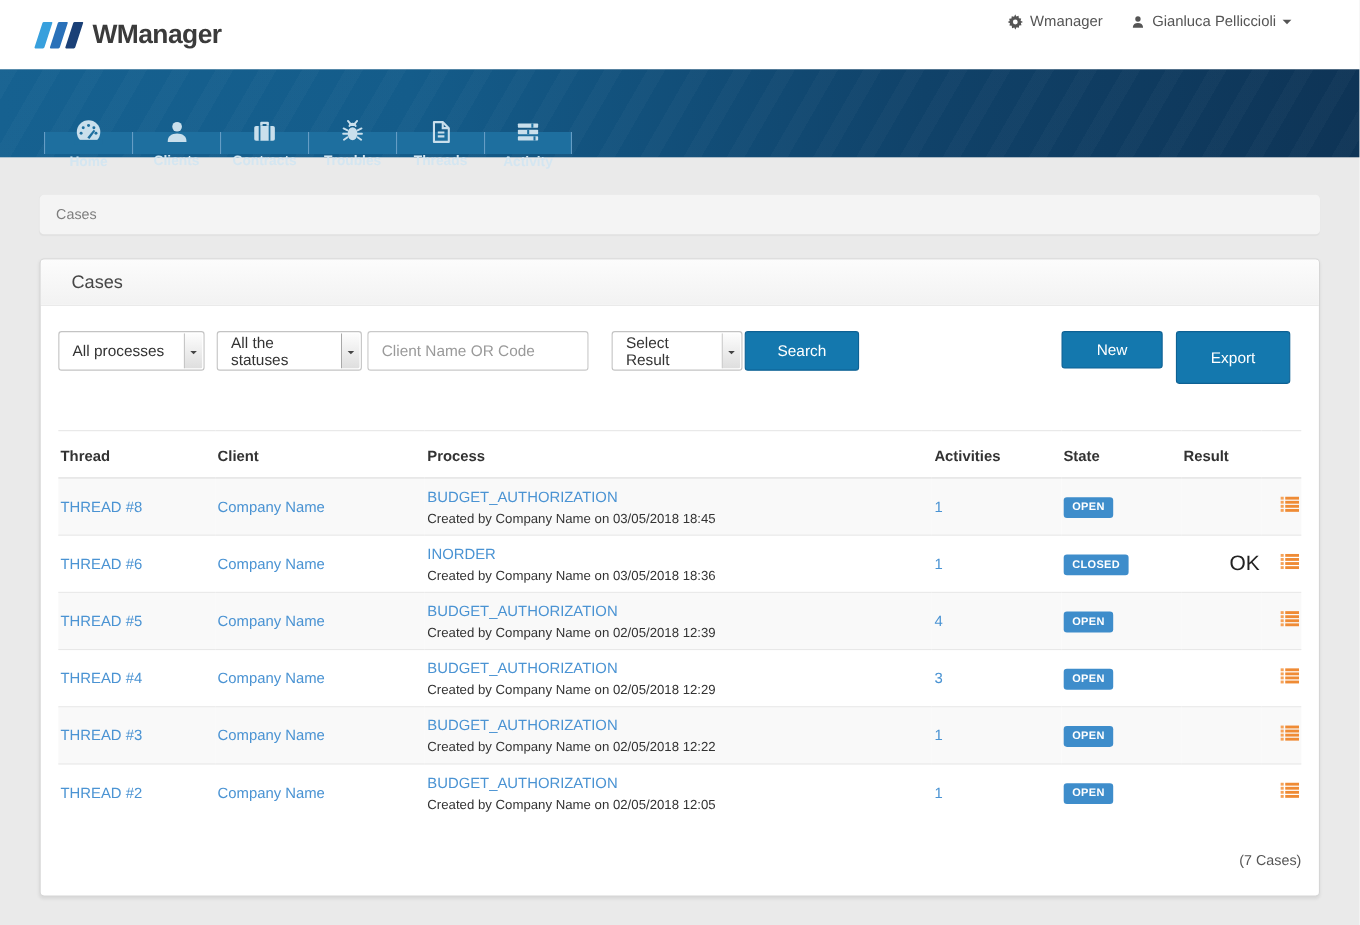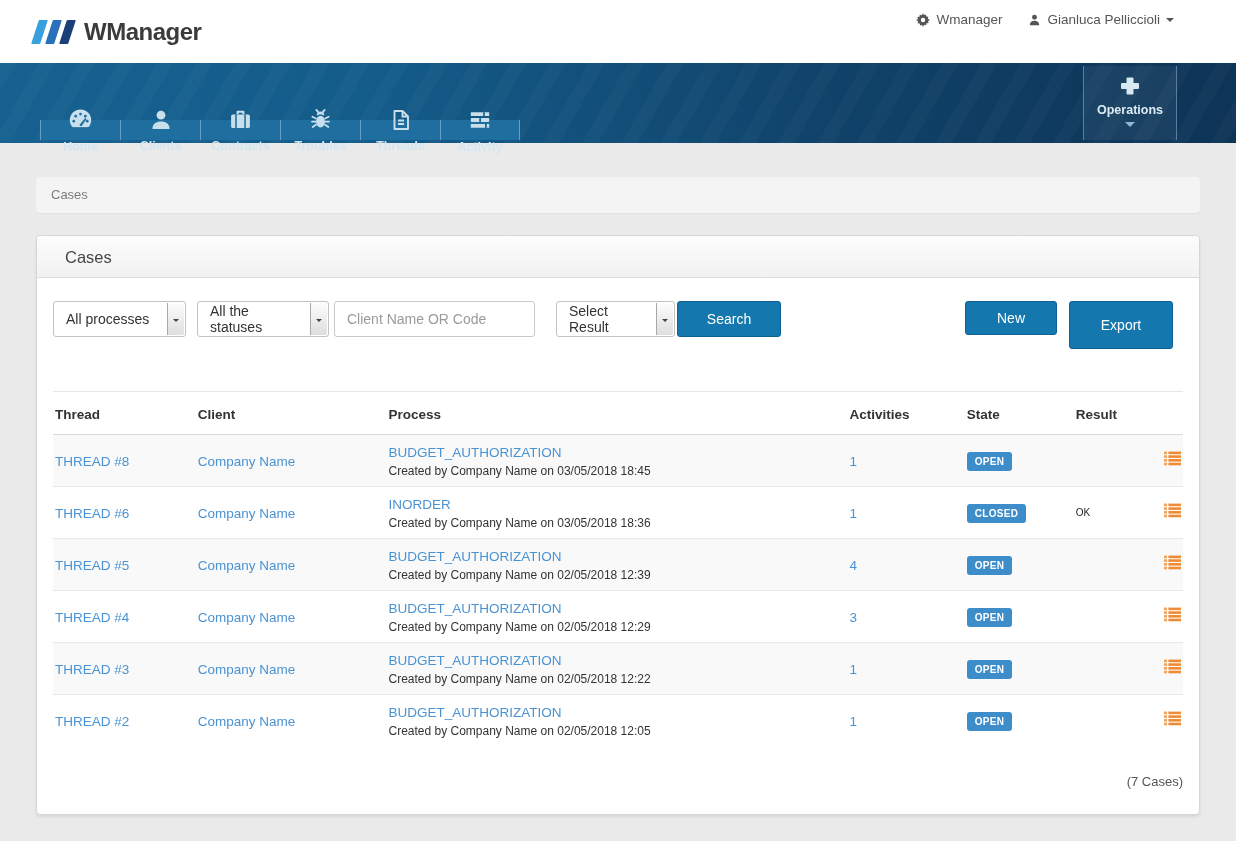--- a/index.html
+++ b/index.html
@@ -75,21 +75,21 @@
   col.c-activities{width:115px;} col.c-state{width:107px;} col.c-result{width:72px;} col.c-act{width:35px;}
   th { text-align:left; font-size:13.5px; color:#333; padding:15px 2px 12px 2px;
     border-top:1px solid #e7e7e7; border-bottom:1px solid #dadada; }
   td { padding:8px 2px; border-top:1px solid #e8e8e8; vertical-align:middle; height:48px; }
   tr.striped td { background:#f9f9f9; }
   tr:first-child td { border-top:none; }
   a.lnk { color:#4a93d3; text-decoration:none; font-size:13.5px; cursor:pointer; }
   .sub { font-size:12px; color:#333; margin-top:3px; }
   .badge { display:inline-block; background:#3e8dcb; color:#fff; font-size:10px; font-weight:bold;
     letter-spacing:0.3px; padding:4px 8px; border-radius:3px; }
-  td.res { font-size:10px; color:#222; }
+  td.res { font-size:19px; color:#222;text-align:right; }
   td.act { text-align:right; }
   .list-ic { cursor:pointer; display:inline-block; }
   .count { text-align:right; font-size:13px; color:#555; margin-top:28px; }
 </style>
 </head>
 <body>
 
 <header class="top-header">
   <div class="logo">
     <span class="logo-bars">
@@ -188,29 +188,20 @@
             <rect x="3.5" y="10.2" width="17" height="3.6" rx="0.6"></rect>
             <rect x="3.5" y="15.6" width="17" height="3.6" rx="0.6"></rect>
             <rect x="14.8" y="4.8" width="1.7" height="3.6" fill="var(--tabbg)"></rect>
             <rect x="11.3" y="10.2" width="1.7" height="3.6" fill="var(--tabbg)"></rect>
             <rect x="16.6" y="15.6" width="1.7" height="3.6" fill="var(--tabbg)"></rect>
           </svg>
         </span>
         <span class="tab-label">Activity</span>
       </div>
     </div>
-  <div class="op-tab">
-    <span class="tab-icon">
-      <svg width="24" height="24" viewBox="0 0 24 24" fill="currentColor">
-          <path d="M9.5 3.5h5a1 1 0 0 1 1 1V9h4.5a1 1 0 0 1 1 1v4a1 1 0 0 1-1 1H15.5v4.5a1 1 0 0 1-1 1h-5a1 1 0 0 1-1-1V15H4a1 1 0 0 1-1-1v-4a1 1 0 0 1 1-1h4.5V4.5a1 1 0 0 1 1-1z"></path>
-        </svg>
-    </span>
-    <span class="tab-label">Operations</span>
-    <span class="op-caret"></span>
-  </div>
 </nav>
 
 <main class="content">
   <div class="breadcrumb">Cases</div>
 
   <section class="panel">
     <div class="panel-header">Cases</div>
     <div class="panel-body">
 
       <div class="filter-row">

